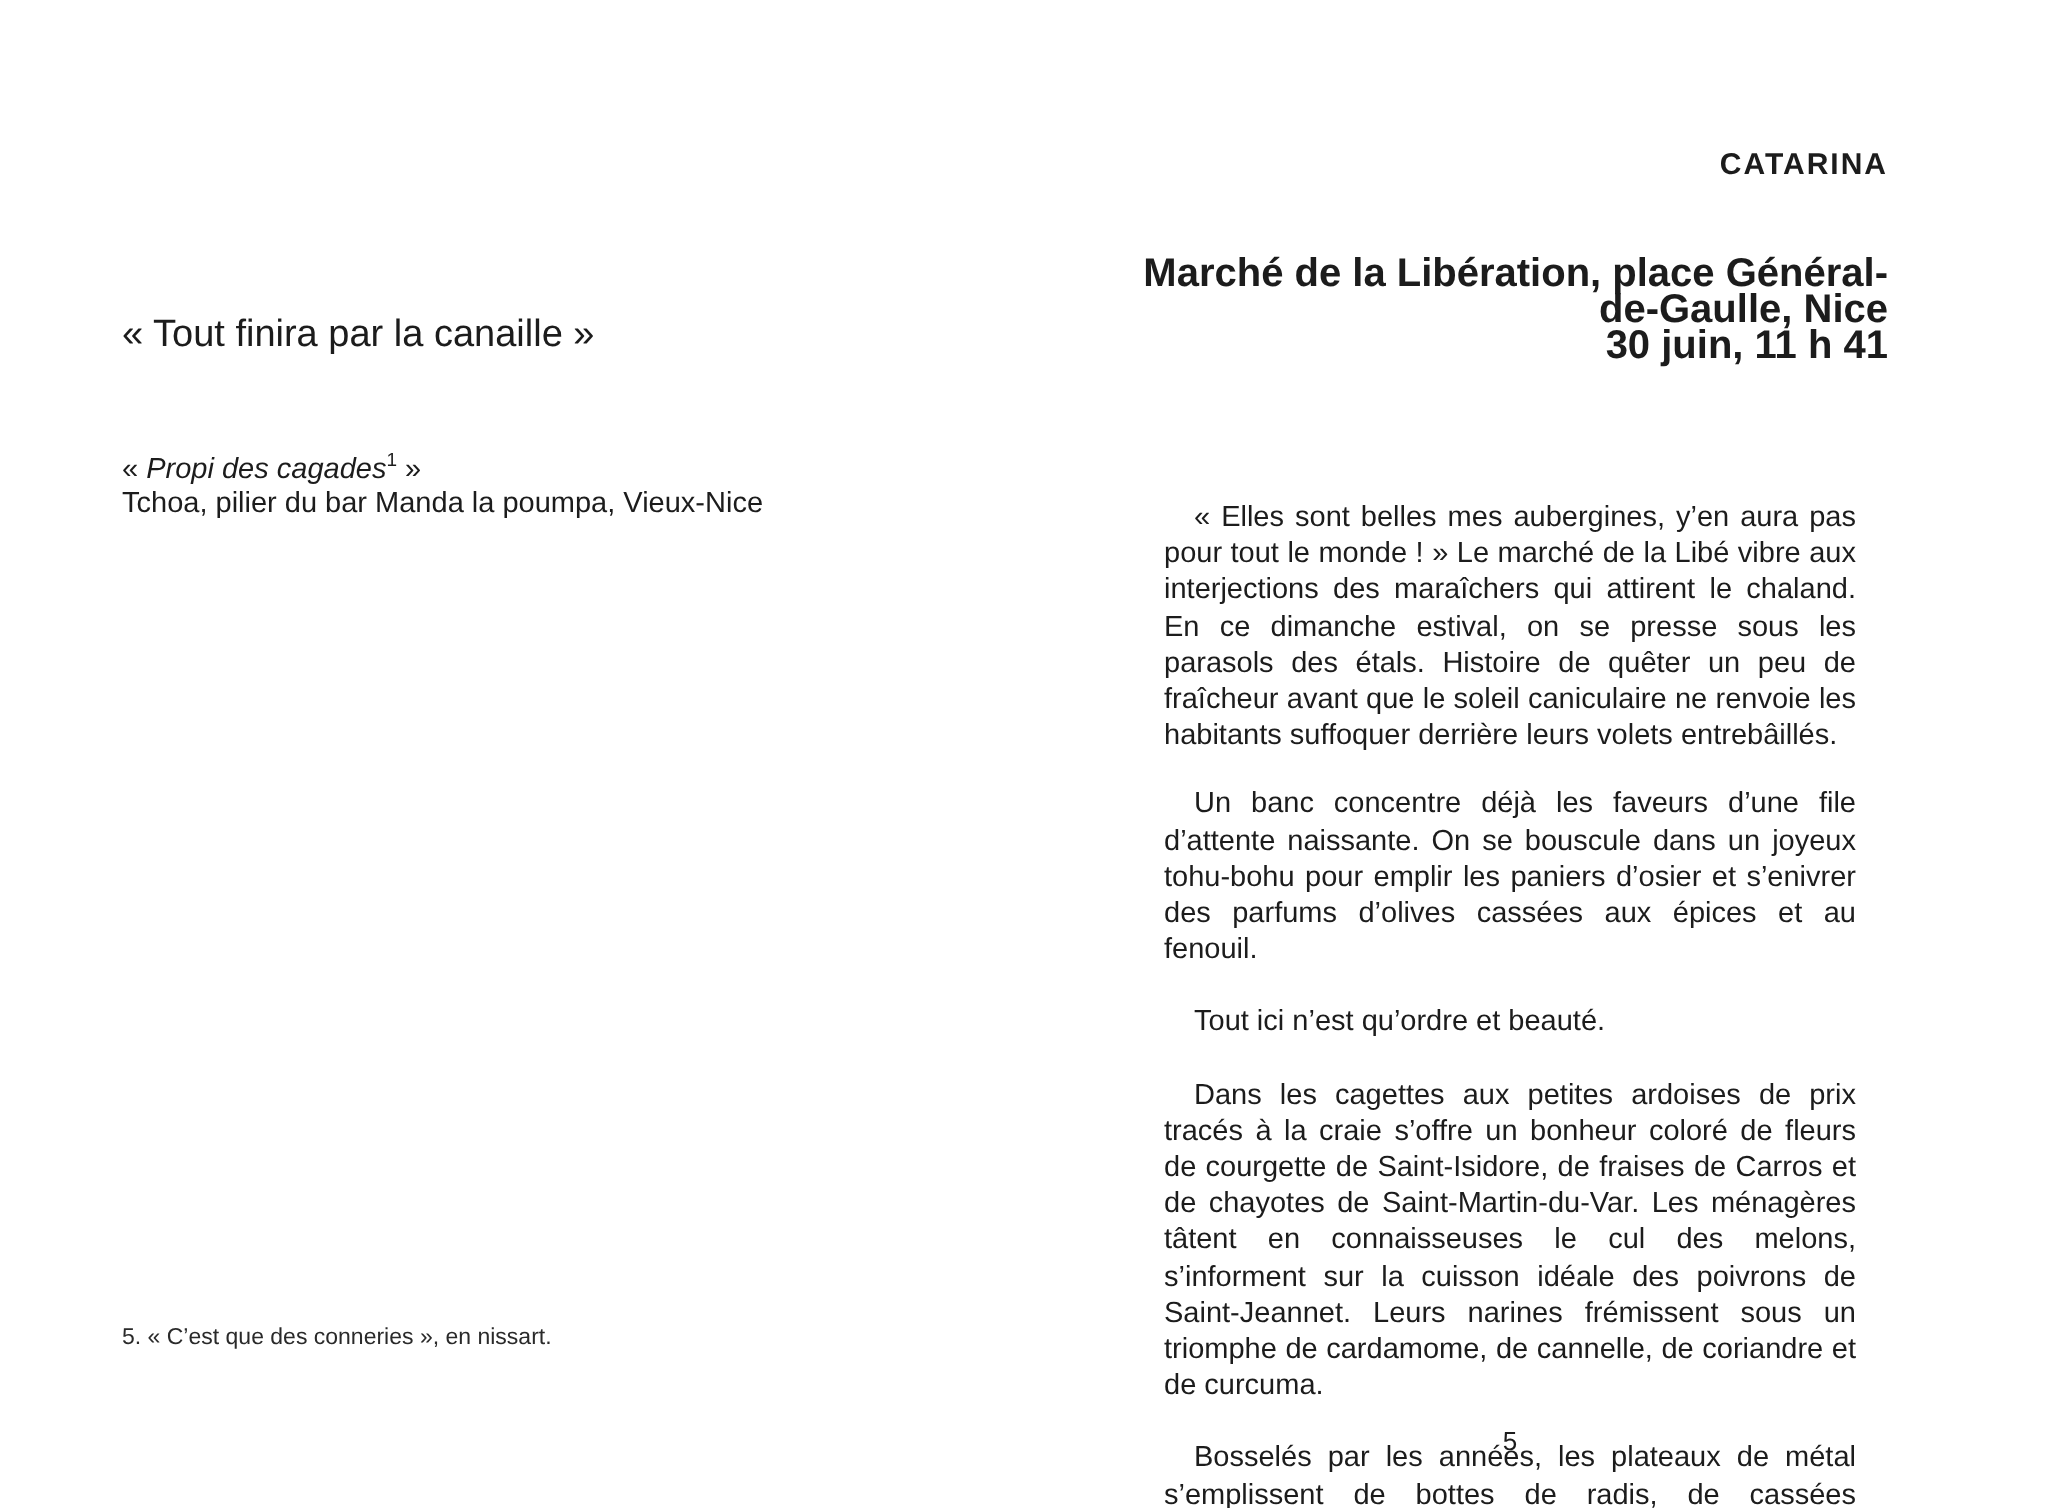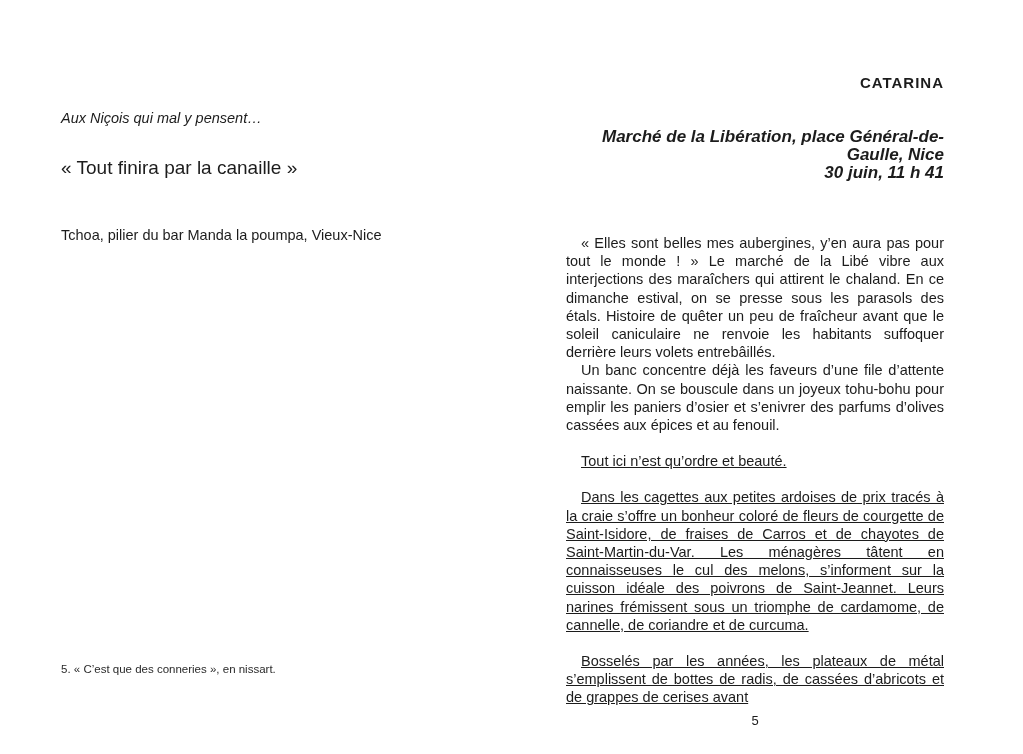--- a/index.html
+++ b/index.html
@@ -80,64 +80,62 @@
     font-size: 15px;
     letter-spacing: 1px;
   }
   .chapter-location {
     position: absolute;
     top: 128px;
     left: 0;
     width: 378px;
     text-align: right;
     font-weight: bold;
-    font-style: italic;
-    font-size: 17px;
+    font-size: 20px;
     line-height: 18px;
   }
   .body-text {
     position: absolute;
     top: 234px;
     left: 0;
     width: 378px;
     font-size: 14.5px;
     line-height: 18.2px;
     text-align: justify;
   }
   .body-text p {
-    margin: 0;
+    margin: 16px;
     text-indent: 15px;
   }
   .body-text p.gap {
     margin-top: 18px;
-    text-decoration: underline;
   }
   .page-number {
     position: absolute;
     top: 713px;
     left: 0;
     width: 378px;
     text-align: center;
     font-size: 13px;
   }
 </style>
 </head>
 <body>
 
 <div id="spread">
 
   <div id="left-page">
 
-    <div class="dedication">Aux Niçois qui mal y pensent…</div>
 
     <div class="epigraph-1">
       <div>« Tout finira par la canaille »</div>
     </div>
 
     <div class="epigraph-2">
+      <div><span>« </span><span class="italic">Propi des cagades</span><span class="footnote-mark">1</span><span> »</span></div>
       <div>Tchoa, pilier du bar Manda la poumpa, Vieux-Nice</div>
     </div>
 
     <div class="footnote">5. « C’est que des conneries », en nissart.</div>
   </div>
 
   <div id="right-page">
 
     <div class="chapter-title">CATARINA</div>
 

